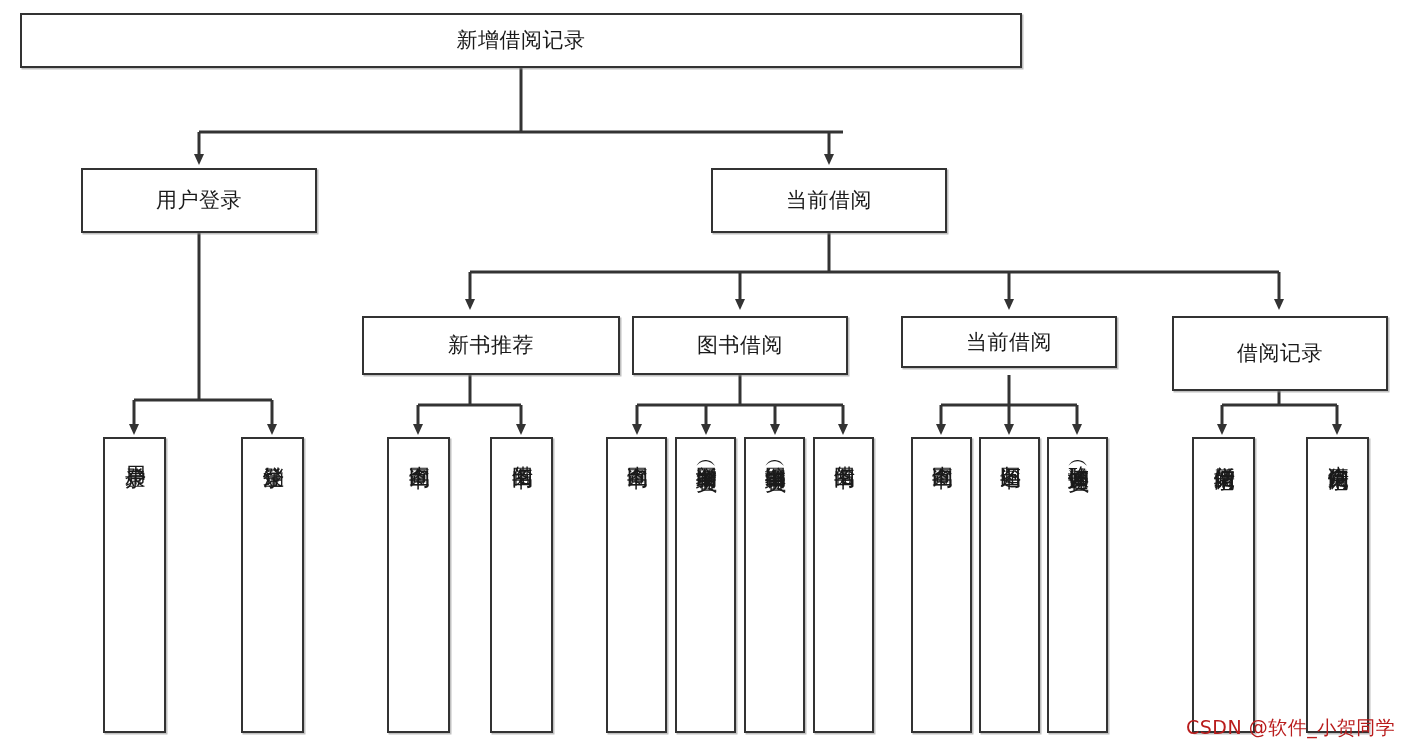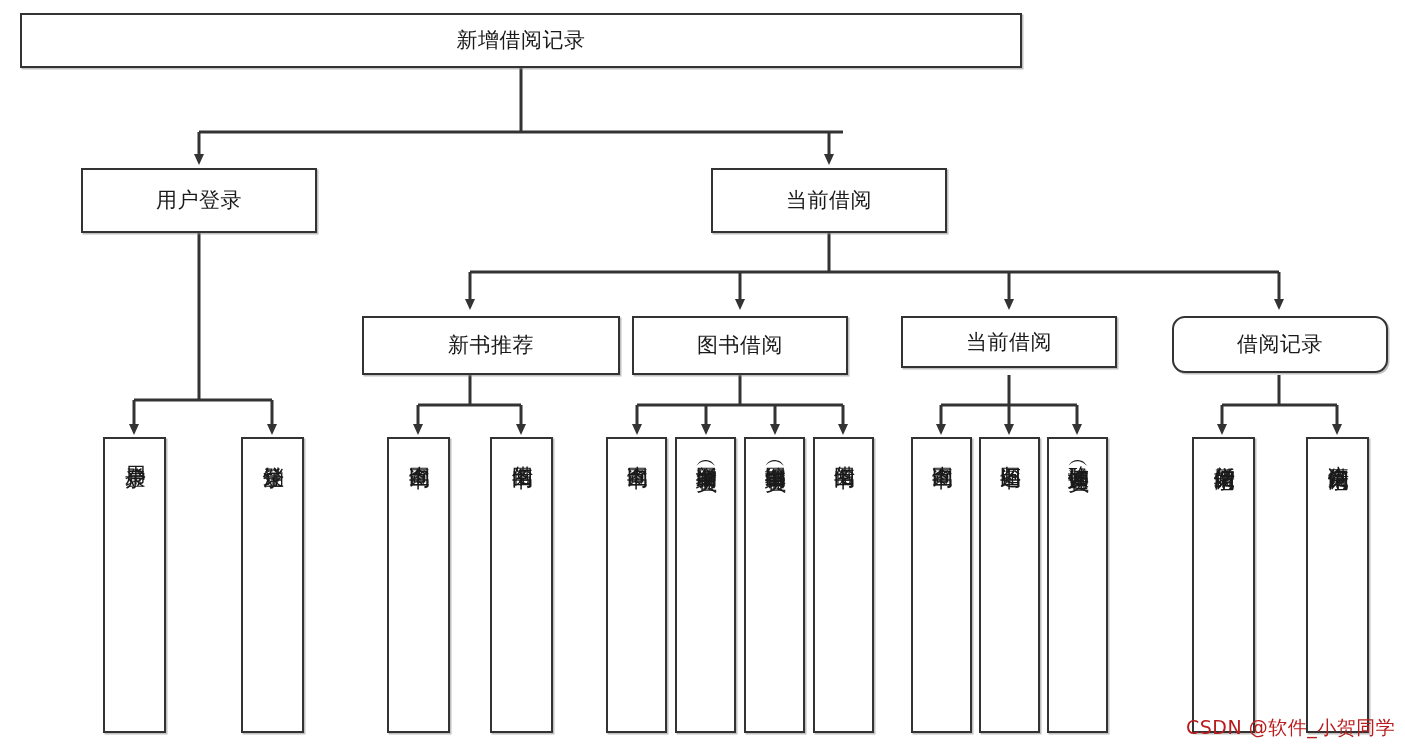--- a/index.html
+++ b/index.html
@@ -138,21 +138,21 @@
 
   <div class="node" style="left:362px; top:316px; width:258px; height:59px;">
     <span class="label">新书推荐</span>
   </div>
   <div class="node" style="left:632px; top:316px; width:216px; height:59px;">
     <span class="label">图书借阅</span>
   </div>
   <div class="node" style="left:901px; top:316px; width:216px; height:52px;">
     <span class="label">当前借阅</span>
   </div>
-  <div class="node" style="left:1172px; top:316px; width:216px; height:57px;border-radius:13px;">
+  <div class="node" style="left:1172px; top:316px; width:216px; height:75px;">
     <span class="label">借阅记录</span>
   </div>
 
   <div class="node leaf" style="left:103px; top:437px; width:63px; height:296px;">
     <span class="label">用户登录</span>
   </div>
   <div class="node leaf" style="left:241px; top:437px; width:63px; height:296px;">
     <span class="label">注销登录</span>
   </div>
 

